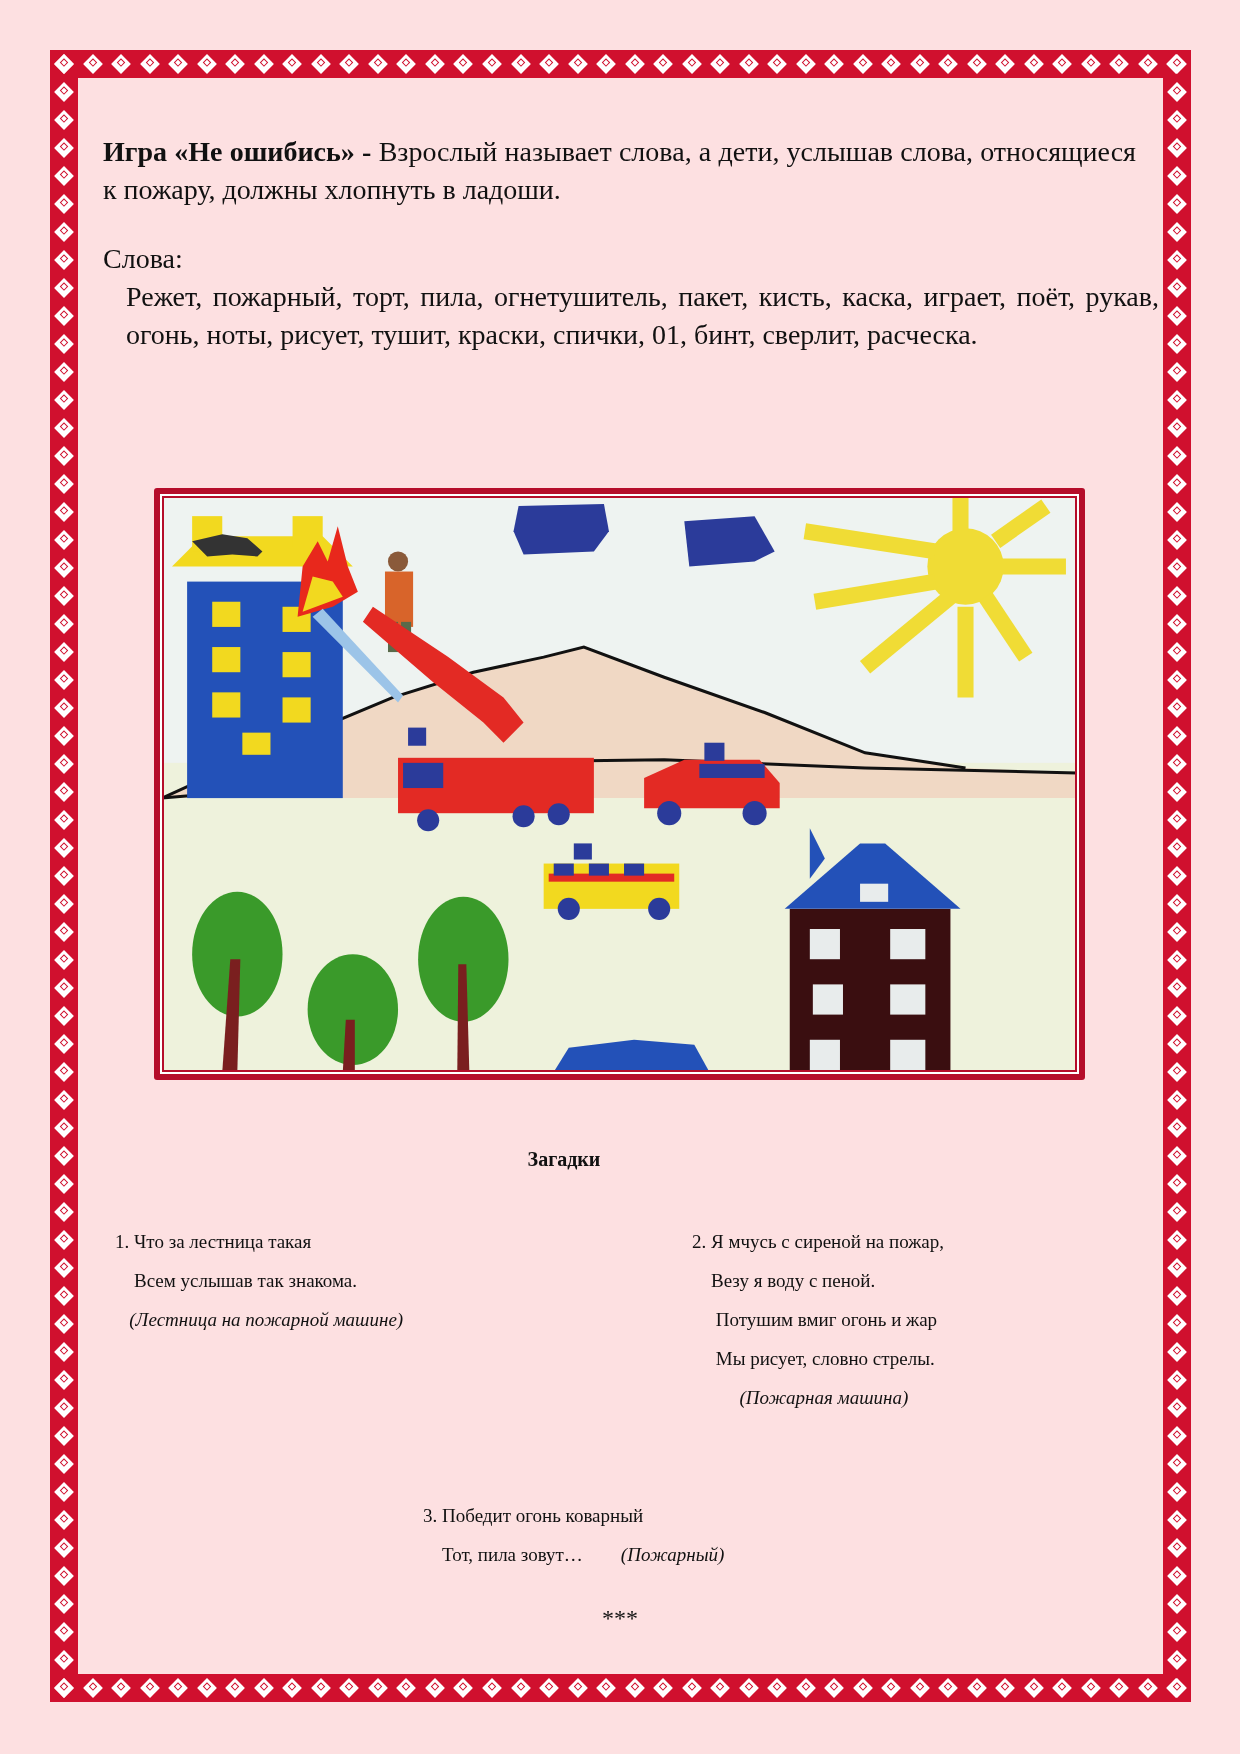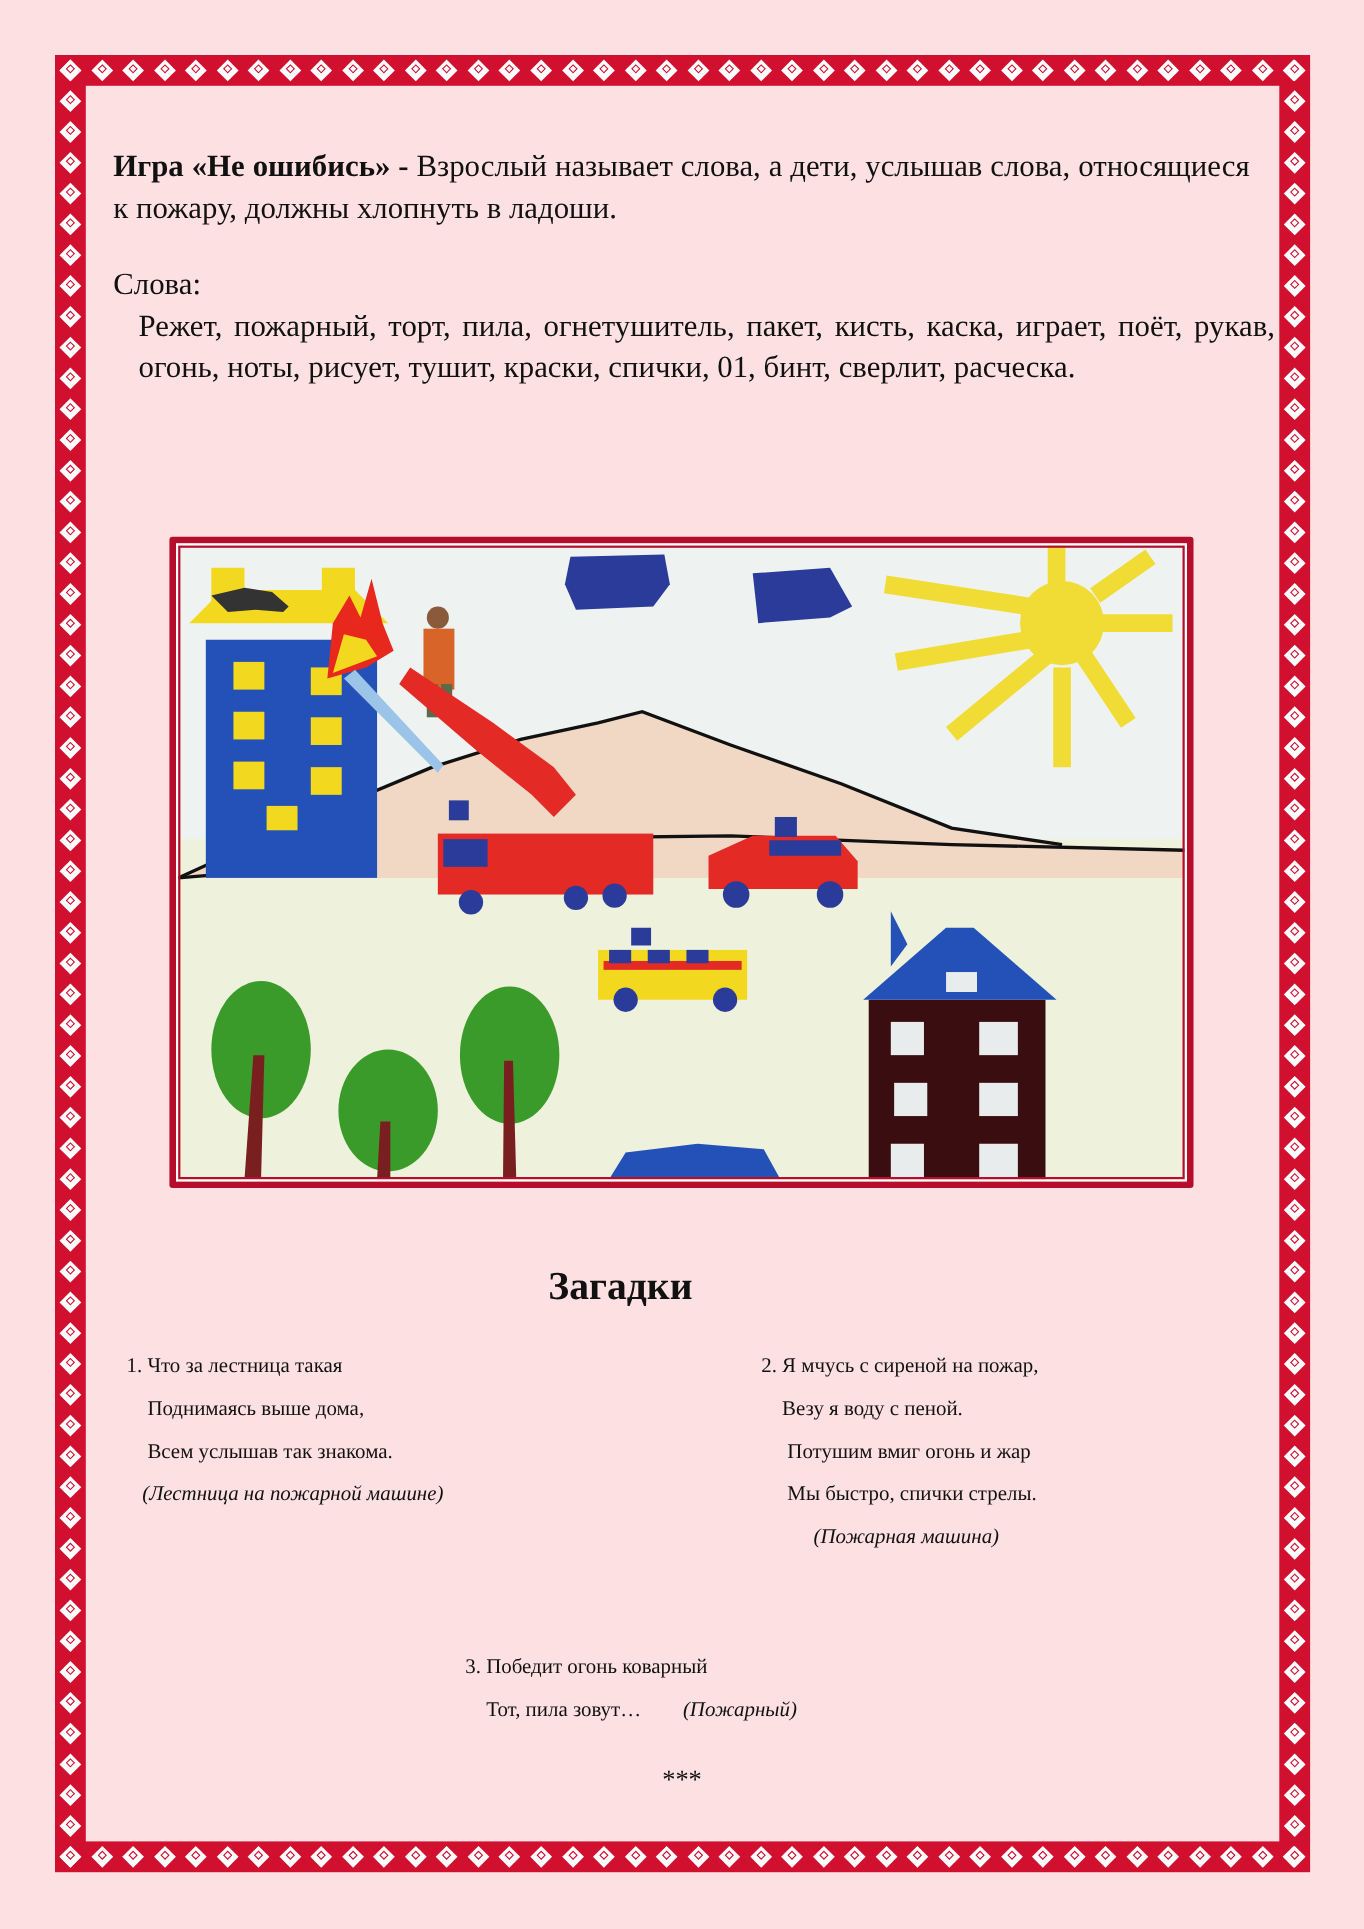--- a/index.html
+++ b/index.html
@@ -69,21 +69,21 @@
     outline: 2px solid #b50d2a;
     outline-offset: -4px;
     background: #eef2ee;
     overflow: hidden;
   }
   .picture-inner svg { display: block; width: 100%; height: 100%; }
 
   .riddles-title {
     position: absolute; top: 1148px; left: 0; width: 1128px;
     text-align: center;
-    font-weight: bold; font-size: 36px;
+    font-weight: bold; font-size: 20px;
   }
   .riddle {
     position: absolute;
     font-size: 19px;
     line-height: 39px;
     margin-left: 12px;
   }
   .riddle .line { white-space: pre; }
   .riddle .answer { font-style: italic; }
   .r1 { left: 103px; top: 1222px; }
@@ -417,30 +417,29 @@
         <path d="M295 465 L303 465 L306 572 L294 572 Z"></path>
       </g>
     </svg>
   </div>
 </div>
 
 <div class="riddles-title">Загадки</div>
 
 <div class="riddle r1">
   <div class="line">1. Что за лестница такая</div>
-  <div class="line">    Поднимаясь выше дома,</div>
   <div class="line">    Всем услышав так знакома.</div>
   <div class="line answer">   (Лестница на пожарной машине)</div>
 </div>
 
 <div class="riddle r2">
   <div class="line">2. Я мчусь с сиреной на пожар,</div>
   <div class="line">    Везу я воду с пеной.</div>
   <div class="line">     Потушим вмиг огонь и жар</div>
-  <div class="line">     Мы быстро, спички стрелы.</div>
+  <div class="line">     Мы рисует, словно стрелы.</div>
   <div class="line answer">          (Пожарная машина)</div>
 </div>
 
 <div class="riddle r3">
   <div class="line">3. Победит огонь коварный</div>
   <div class="line"><span>    Тот, пила зовут…</span><span style="display:inline-block;width:38px"></span><span class="answer">(Пожарный)</span></div>
 </div>
 
 <div class="stars">***</div>
 

